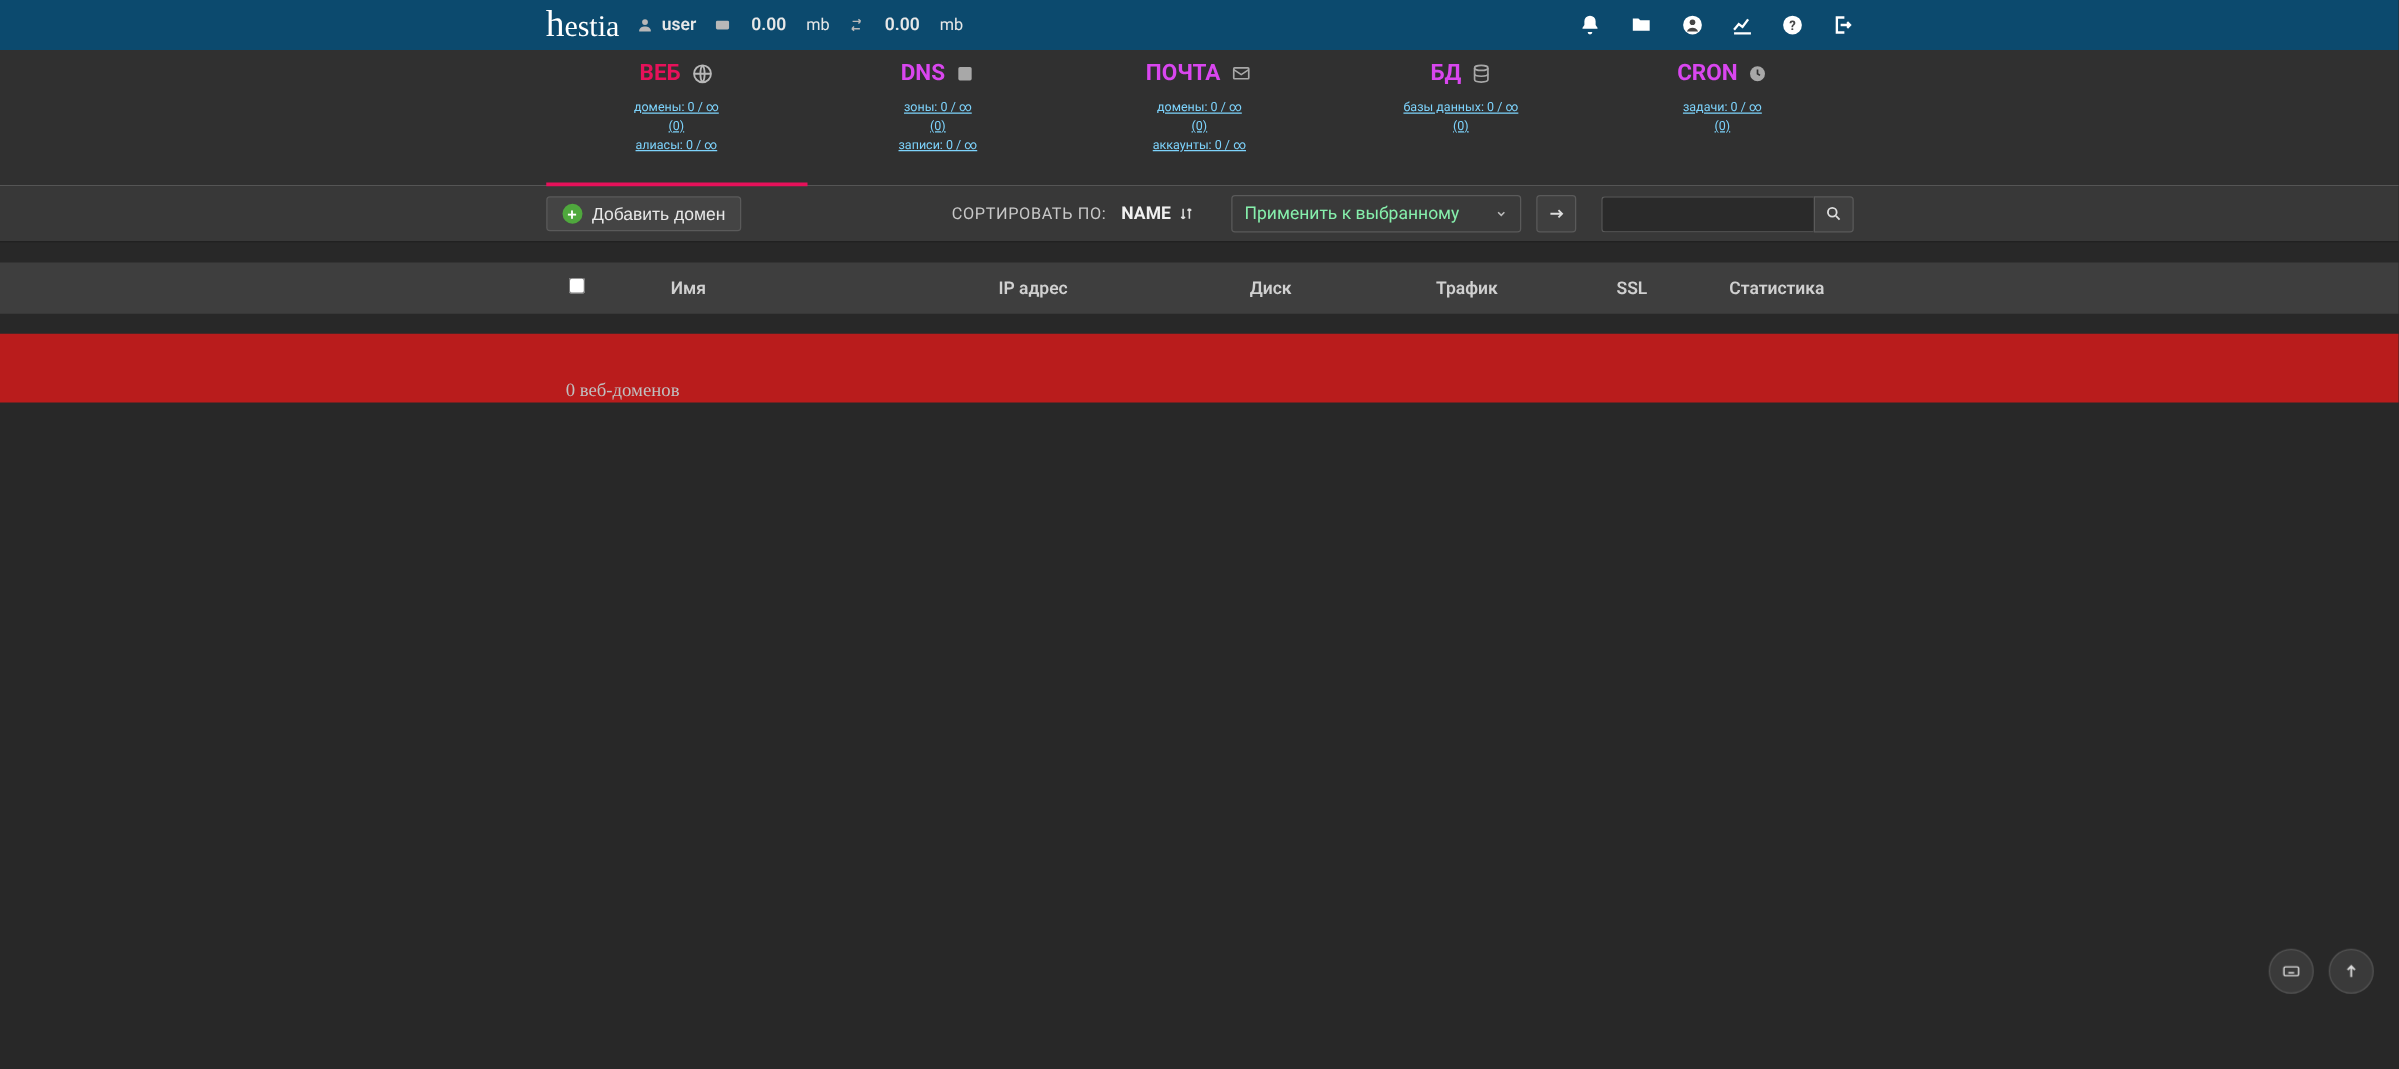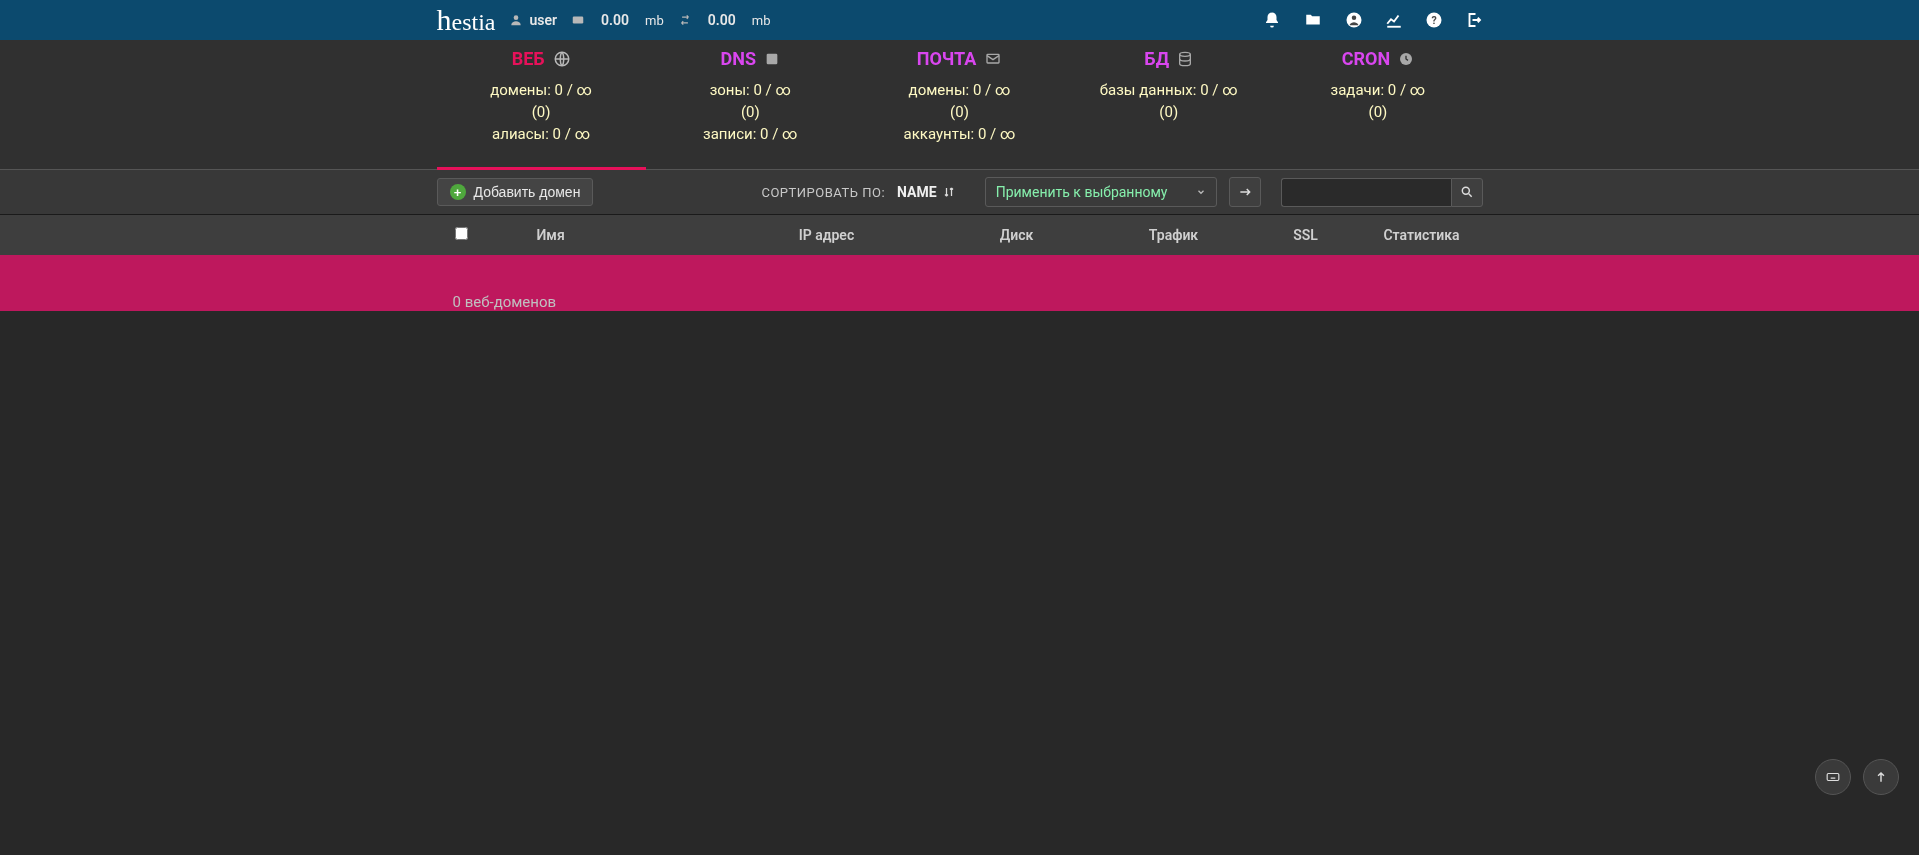--- a/index.html
+++ b/index.html
@@ -69,21 +69,21 @@
 .stat-title {
   font-size: 18px;
   font-weight: 700;
   color: #d946ef;
   display: inline-flex;
   align-items: center;
   gap: 8px;
 }
 .stat-col.active .stat-title { color: #e6115a; }
 .stat-lines { margin-top: 12px; display: flex; flex-direction: column; gap: 4px; }
-.stat-line { font-size: 15px; color: #fef9c3; }
+.stat-line { font-size: 10px; color: #7dd3fc; text-decoration: underline; }
 
 
 .toolbar-wrap { background: #383838; border-bottom: 1px solid #1a1a1a; }
 .toolbar {
   width: 1046px;
   margin: 0 auto;
   height: 44px;
   display: flex;
   align-items: center;
   gap: 12px;
@@ -155,38 +155,38 @@
   width: 32px;
   border-radius: 0 3px 3px 0;
   display: inline-flex; align-items: center; justify-content: center;
   cursor: pointer;
 }
 
 
 .thead-wrap { background: #3e3e3e; }
 .thead {
   width: 1046px;
-  margin: 0 auto;
+  margin: 16px auto;
   display: flex;
   align-items: flex-end;
   padding: 12px 0;
   font-size: 14px;
   color: #d0d0d0;
   font-weight: 600;
 }
 .th-check { width: 40px; padding-left: 18px; }
 .th-name { width: 240px; padding-left: 60px; }
 .th-ip { width: 220px; text-align: center; }
 .th-disk { width: 160px; text-align: center; }
 .th-traffic { width: 154px; text-align: center; }
 .th-ssl { width: 110px; text-align: center; }
 .th-stats { flex: 1; text-align: center; }
 
 
-.tbody-wrap { background: #be185d; }
+.tbody-wrap { background: #b91c1c; font-family: Liberation Serif, serif; }
 .tbody {
   width: 1046px;
   margin: 0 auto;
   padding: 38px 0 0 16px;
   font-size: 15px;
   color: #c0c0c0;
 }
 
 
 .float-btns {

